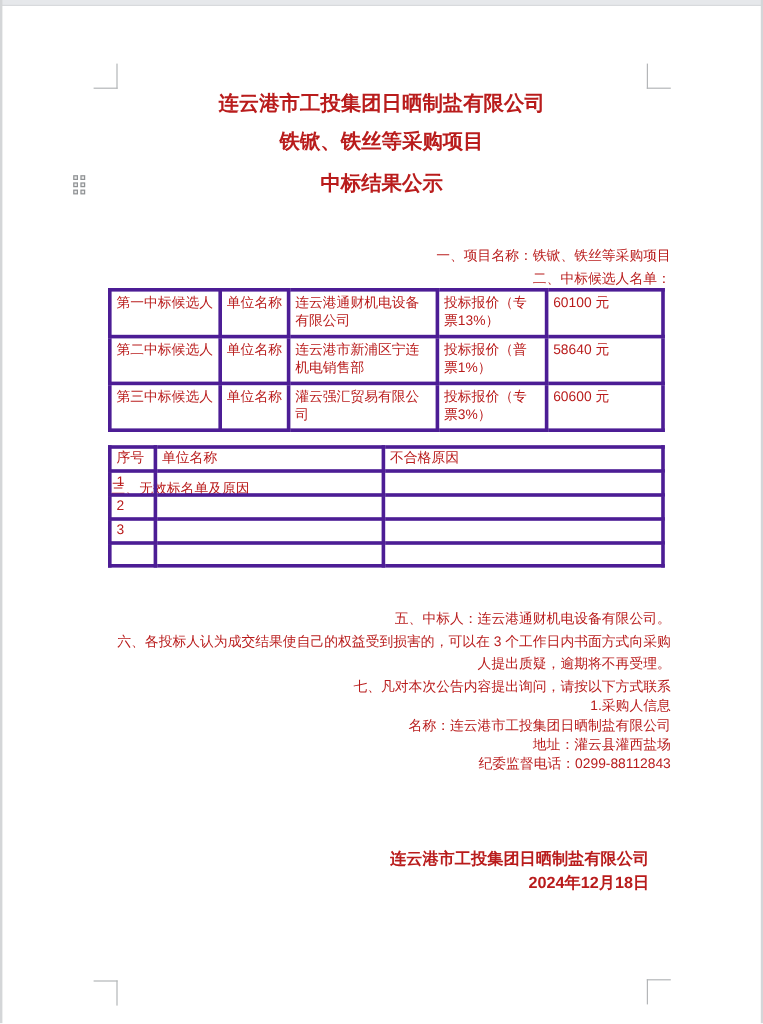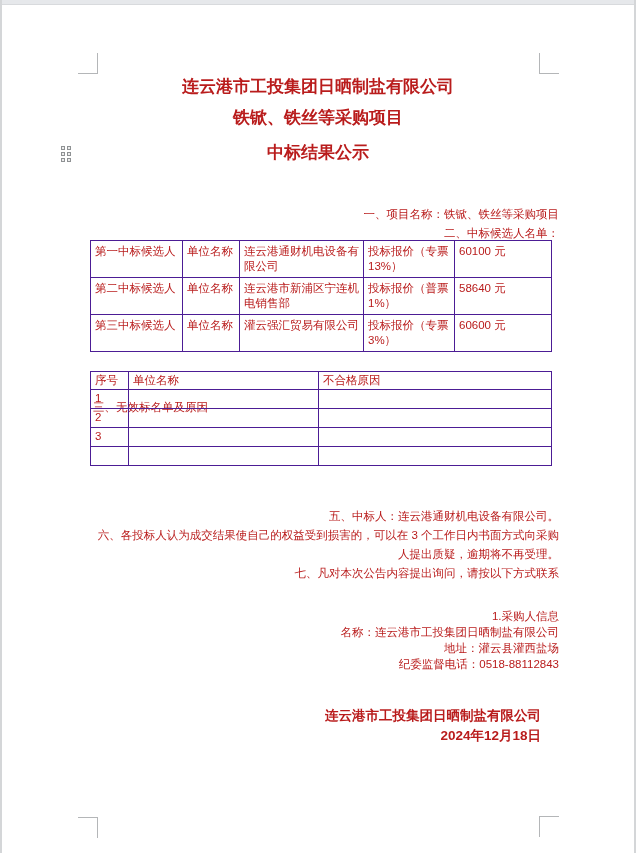--- a/index.html
+++ b/index.html
@@ -29,38 +29,38 @@
   .title { position:absolute; left:0; width:636px; text-align:center;
            font-weight:bold; font-size:17px; line-height:20px; }
   .t1 { top:77px; }
   .t2 { top:108px; }
   .t3 { top:143px; }
 
   .bodytext { font-size:11.5px;text-align:right; }
   .intro { position:absolute; left:93px; top:205px; width:466px; line-height:19px; }
 
   table.tbl { position:absolute; left:90px; border-collapse:collapse; table-layout:fixed; }
-  table.tbl td { border:1px solid #4c1d95; font-size:11.5px; padding:3px 4px;
+  table.tbl td { border:3px solid #4c1d95; font-size:11.5px; padding:3px 4px;
                  vertical-align:top; overflow:hidden; word-break:break-all; }
 
   table.candidates { top:240px; width:461px; }
   table.candidates td { line-height:15px; }
   table.candidates tr { height:34px; }
   td.cell-company { padding-right:9px;margin-left:24px; }
   td.cell-price   { vertical-align:middle; }
 
   .sec3 { position:absolute; left:93px; top:361px;margin-top:39px; }
 
   table.invalid { top:371px; width:461px;border-radius:12px; }
   table.invalid td { line-height:13px; padding:2px 4px; }
   table.invalid tr.r-head { height:18px; }
   table.invalid tr.r      { height:19px; }
 
   .notices { position:absolute; left:93px; top:507px; width:466px; line-height:19px; }
-  .purchaser { position:absolute; left:93px; top:581px; width:466px; line-height:16px;margin-top:27px; }
+  .purchaser { position:absolute; left:93px; top:581px; width:466px; line-height:16px; }
 
   .signature { position:absolute; right:95px; top:706px; text-align:right;
                font-weight:bold; font-size:13.5px; line-height:19.5px; }
 </style>
 </head>
 <body>
 
 <div class="page">
 
   <div class="edge-top"></div>
@@ -163,21 +163,21 @@
   <div class="notices bodytext">
     <div>五、中标人：连云港通财机电设备有限公司。</div>
     <div>六、各投标人认为成交结果使自己的权益受到损害的，可以在 3 个工作日内书面方式向采购人提出质疑，逾期将不再受理。</div>
     <div>七、凡对本次公告内容提出询问，请按以下方式联系</div>
   </div>
 
   <div class="purchaser bodytext">
     <div>1.采购人信息</div>
     <div>名称：连云港市工投集团日晒制盐有限公司</div>
     <div>地址：灌云县灌西盐场</div>
-    <div>纪委监督电话：0518-88112843</div>
+    <div>纪委监督电话：0299-88112843</div>
   </div>
 
   <div class="signature">
     <div>连云港市工投集团日晒制盐有限公司</div>
     <div>2024年12月18日</div>
   </div>
 
 </div>
 
 </body></html>

